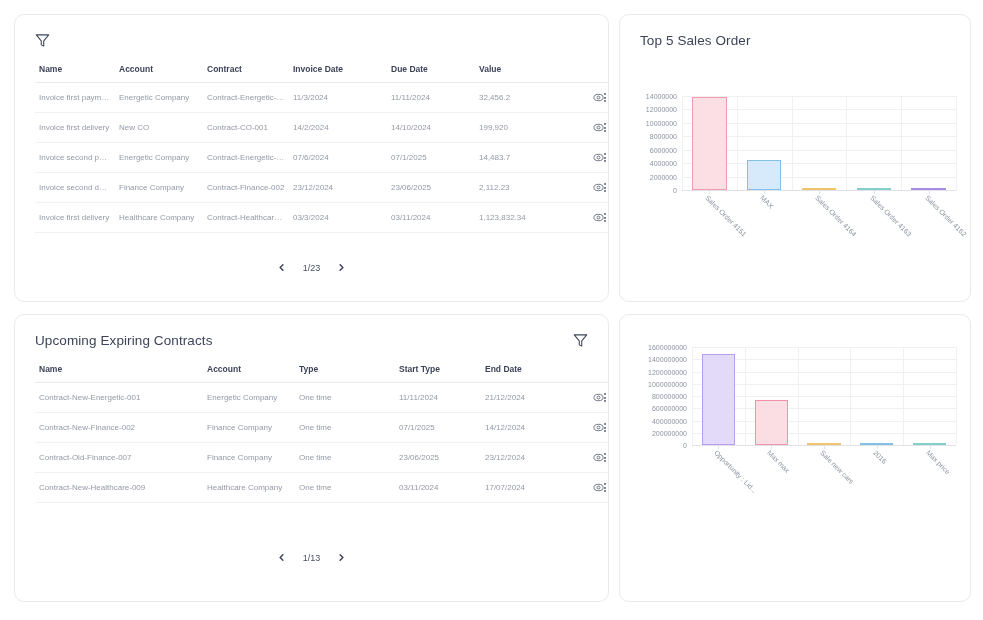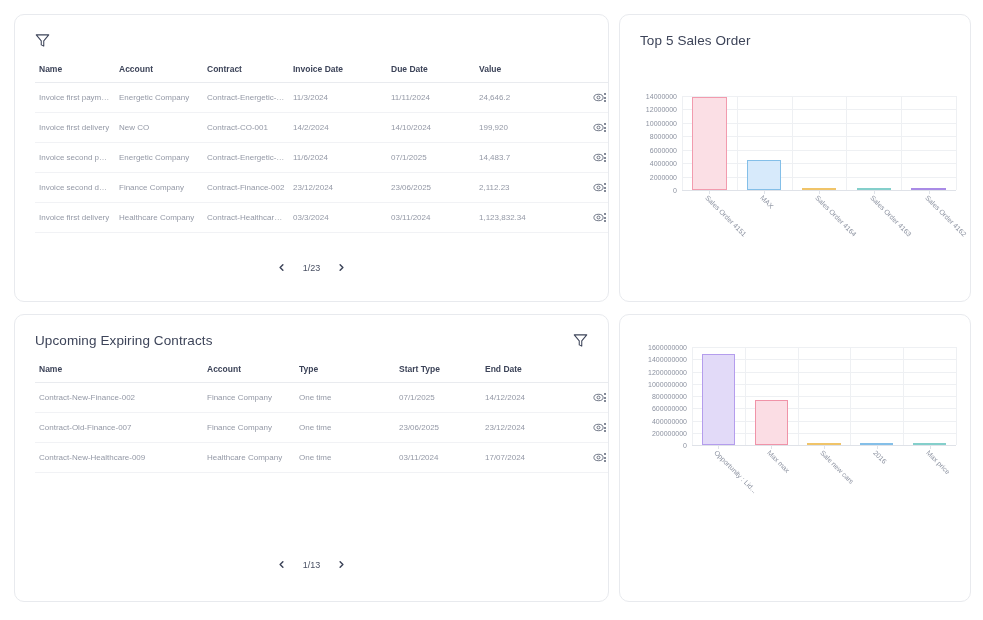--- a/index.html
+++ b/index.html
@@ -121,21 +121,21 @@
           <th></th>
         </tr>
           </thead>
         <tbody id="invoices-body">
             <tr>
               <td>Invoice first payment</td>
               <td>Energetic Company</td>
               <td>Contract-Energetic-001</td>
               <td>11/3/2024</td>
               <td>11/11/2024</td>
-              <td>24,646.2</td>
+              <td>32,456.2</td>
               <td class="acts"><span class="act-ic"><svg width="11" height="11" viewBox="0 0 24 24" fill="none" stroke="#5a6274" stroke-width="1.9">
                     <ellipse cx="12" cy="12" rx="10" ry="7"></ellipse>
                     <circle cx="12" cy="12" r="3.2"></circle>
                   </svg></span><span class="dots">
                   <i></i>
                   <i></i>
                   <i></i>
                 </span></td>
             </tr>
             <tr>
@@ -151,21 +151,21 @@
                   </svg></span><span class="dots">
                   <i></i>
                   <i></i>
                   <i></i>
                 </span></td>
             </tr>
             <tr>
               <td>Invoice second paym...</td>
               <td>Energetic Company</td>
               <td>Contract-Energetic-002</td>
-              <td>11/6/2024</td>
+              <td>07/6/2024</td>
               <td>07/1/2025</td>
               <td>14,483.7</td>
               <td class="acts"><span class="act-ic"><svg width="11" height="11" viewBox="0 0 24 24" fill="none" stroke="#5a6274" stroke-width="1.9">
                     <ellipse cx="12" cy="12" rx="10" ry="7"></ellipse>
                     <circle cx="12" cy="12" r="3.2"></circle>
                   </svg></span><span class="dots">
                   <i></i>
                   <i></i>
                   <i></i>
                 </span></td>
@@ -316,20 +316,35 @@
           <th>Name</th>
           <th>Account</th>
           <th>Type</th>
           <th>Start Type</th>
           <th>End Date</th>
           <th></th>
         </tr>
           </thead>
         <tbody id="contracts-body">
             <tr>
+              <td>Contract-New-Energetic-001</td>
+              <td>Energetic Company</td>
+              <td>One time</td>
+              <td>11/11/2024</td>
+              <td>21/12/2024</td>
+              <td class="acts"><span class="act-ic"><svg width="11" height="11" viewBox="0 0 24 24" fill="none" stroke="#5a6274" stroke-width="1.9">
+                    <ellipse cx="12" cy="12" rx="10" ry="7"></ellipse>
+                    <circle cx="12" cy="12" r="3.2"></circle>
+                  </svg></span><span class="dots">
+                  <i></i>
+                  <i></i>
+                  <i></i>
+                </span></td>
+            </tr>
+            <tr>
               <td>Contract-New-Finance-002</td>
               <td>Finance Company</td>
               <td>One time</td>
               <td>07/1/2025</td>
               <td>14/12/2024</td>
               <td class="acts"><span class="act-ic"><svg width="11" height="11" viewBox="0 0 24 24" fill="none" stroke="#5a6274" stroke-width="1.9">
                     <ellipse cx="12" cy="12" rx="10" ry="7"></ellipse>
                     <circle cx="12" cy="12" r="3.2"></circle>
                   </svg></span><span class="dots">
                   <i></i>
@@ -363,21 +378,21 @@
                     <circle cx="12" cy="12" r="3.2"></circle>
                   </svg></span><span class="dots">
                   <i></i>
                   <i></i>
                   <i></i>
                 </span></td>
             </tr>
           </tbody>
       </table>
     </div>
-    <div class="pager" style="bottom:31px">
+    <div class="pager" style="bottom:38px">
       <span class="pg-btn">
         <svg width="11" height="11" viewBox="0 0 24 24" fill="none" stroke="#3d4459" stroke-width="3.2" stroke-linecap="round" stroke-linejoin="round">
             <polyline points="15 18 9 12 15 6"></polyline>
           </svg>
       </span>
       <span class="pg-label">1/13</span>
       <span class="pg-btn">
         <svg width="11" height="11" viewBox="0 0 24 24" fill="none" stroke="#3d4459" stroke-width="3.2" stroke-linecap="round" stroke-linejoin="round">
             <polyline points="9 18 15 12 9 6"></polyline>
           </svg>

